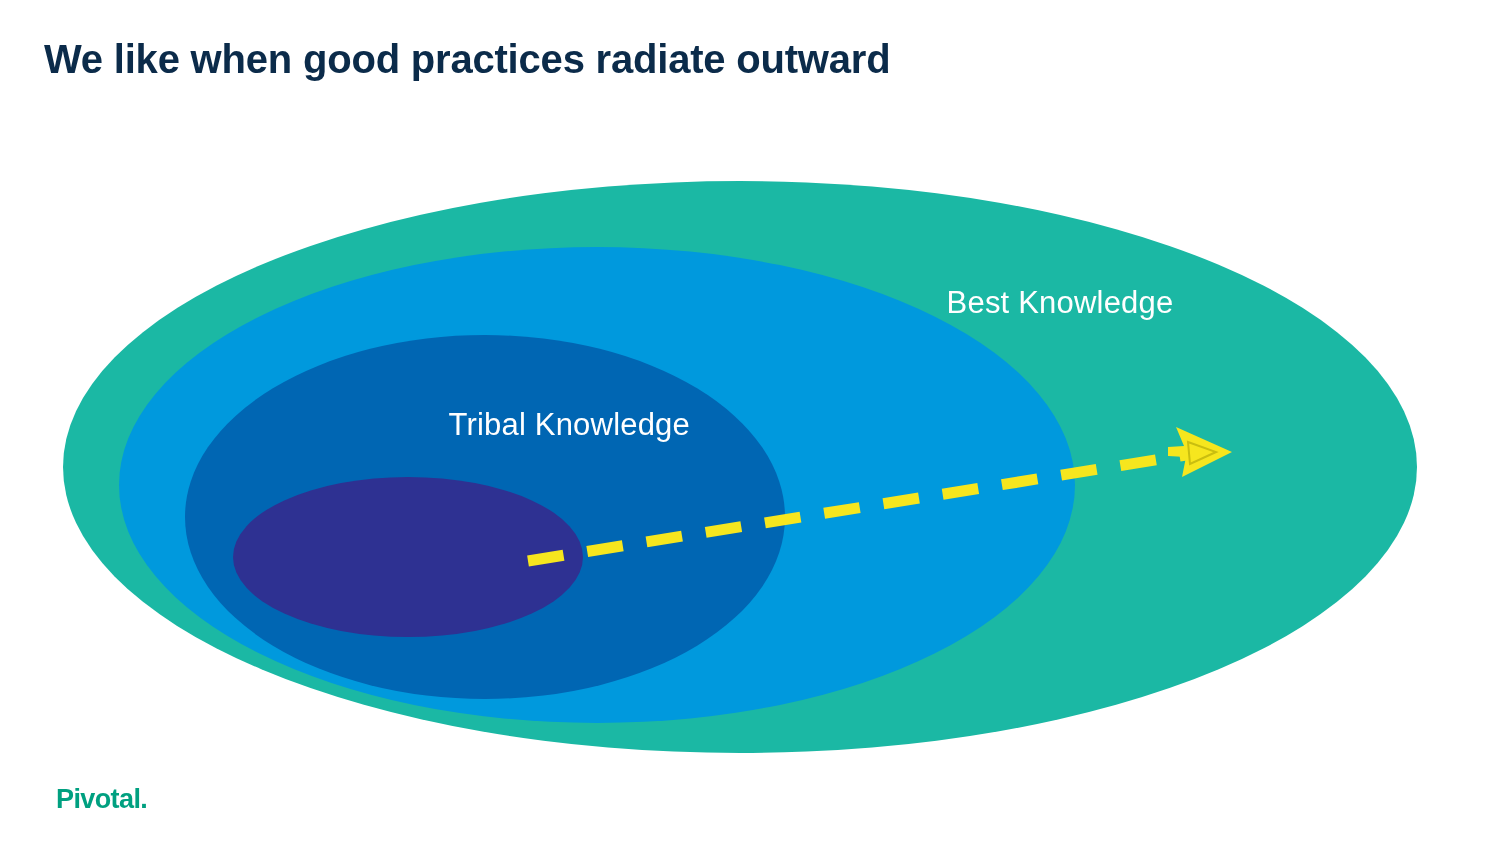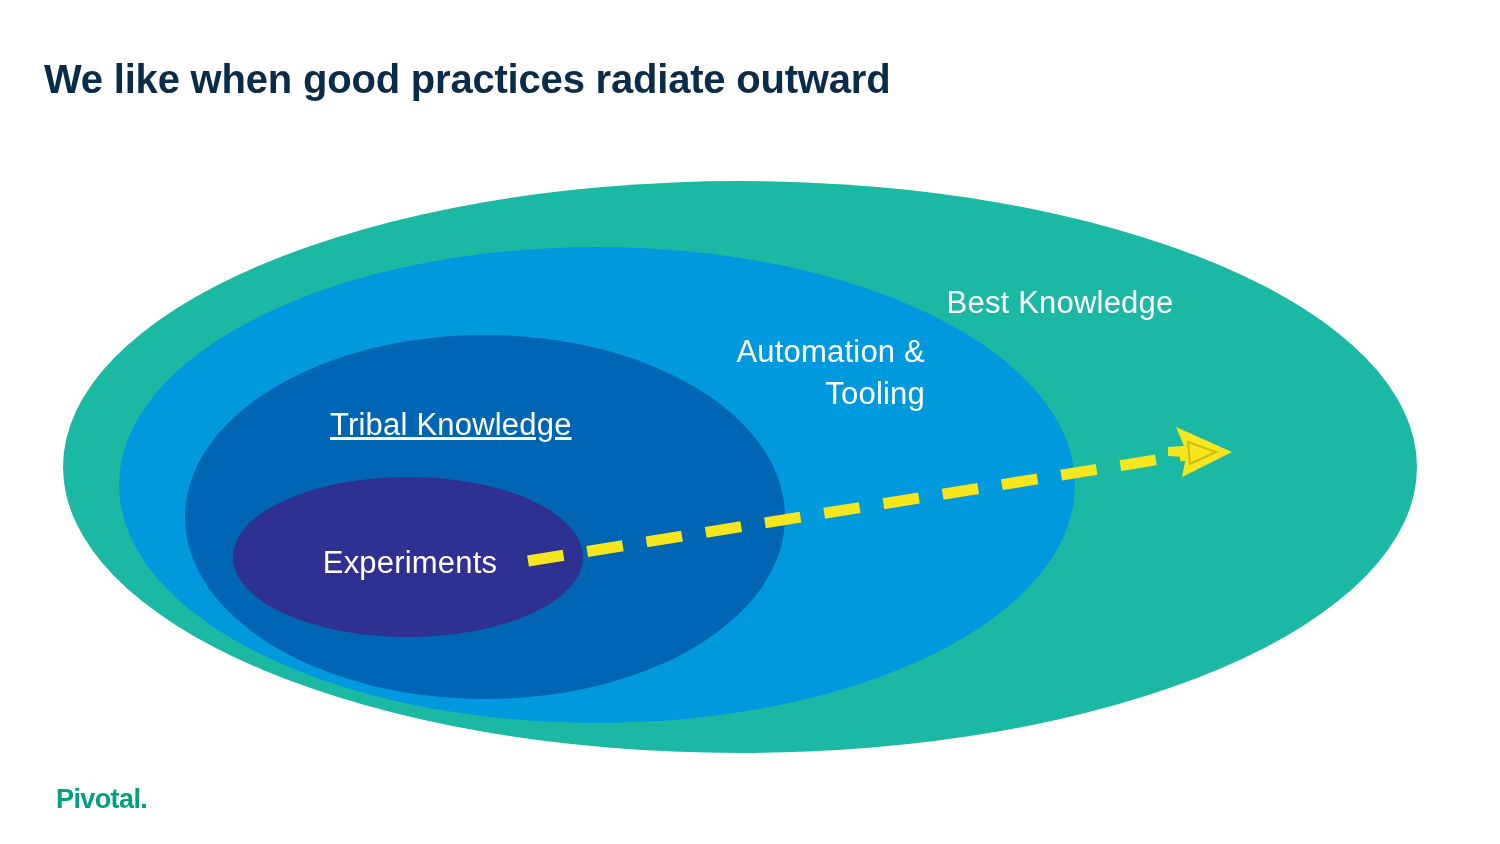--- a/index.html
+++ b/index.html
@@ -21,21 +21,21 @@
     position: relative;
     width: 1500px;
     height: 844px;
     background: #ffffff;
   }
 
   
   .slide-title {
     position: absolute;
     left: 44px;
-    top: 56px;
+    top: 36px;
     width: 1380px;
     font-size: 40px;
     font-weight: bold;
     line-height: 1.15;
     letter-spacing: -0.2px;
     color: #0B2B4A;
     white-space: nowrap;
   }
 
   
@@ -75,22 +75,21 @@
     left: 600px;
     top: 331px;
     width: 325px;
     text-align: right;
   }
 
   .label-tribal {
     left: 330px;
     top: 404px;
     width: 360px;
-    text-align: left;
-    text-decoration: underline;
+    text-align: right;
   }
 
   .label-experiments {
     left: 260px;
     top: 542px;
     width: 300px;
     text-align: center;
   }
 
   
@@ -132,24 +131,21 @@
       <g>
         <polygon points="1176,427 1232,452 1182,477 1186,457 1168,456 1168,447 1184,446" fill="#F6E61E"></polygon>
         <polygon points="1188,442 1216,452 1190,464" fill="none" stroke="#C9BE10" stroke-width="2"></polygon>
       </g>
 
     </svg>
   </div>
 
   <div class="ring-label label-best-practice">Best Knowledge</div>
 
-  <div class="ring-label label-automation">Automation &amp;
-Tooling</div>
 
   <div class="ring-label label-tribal">Tribal Knowledge</div>
 
-  <div class="ring-label label-experiments">Experiments</div>
 
   <div class="brand-logo">
     <span>Pivotal</span><span class="brand-dot">.</span>
   </div>
 
 </div>
 
 </body></html>

